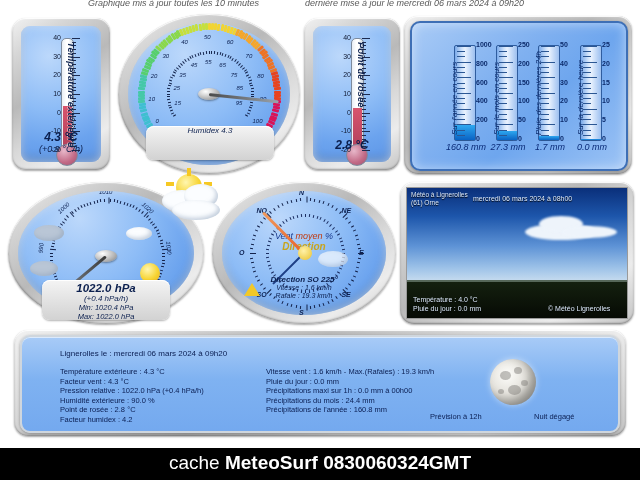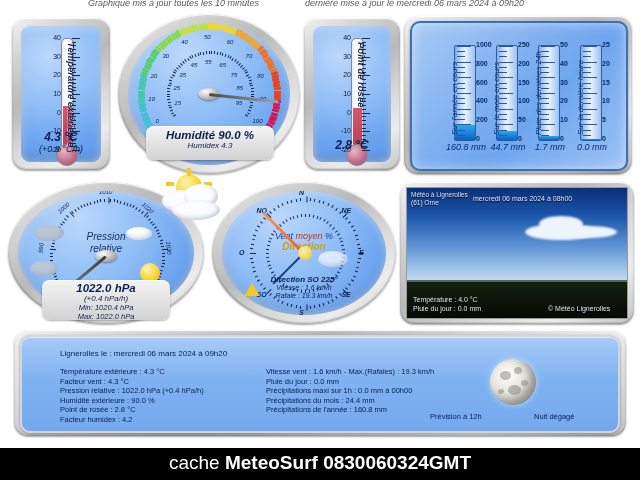--- a/index.html
+++ b/index.html
@@ -333,21 +333,20 @@
           <div class="gtxt" style="left: 77px; top: 36px;">55</div>
           <div class="gtxt" style="left: 91.3616px; top: 39.4038px;">65</div>
           <div class="gtxt" style="left: 102.668px; top: 48.8909px;">75</div>
           <div class="gtxt" style="left: 108.514px; top: 62.4433px;">85</div>
           <div class="gtxt" style="left: 107.656px; top: 77.1777px;">95</div>
         </div>
       <div class="hub" style="left:70px;top:65px;"></div>
       <div class="needle" id="humneedle" style="left: 81px; top: 70px; width: 70px; background: linear-gradient(90deg, rgb(74, 74, 74), rgb(154, 163, 173)); transform: rotate(6deg);"></div>
     </div>
     <div class="plate" style="left:28px;top:112px;width:128px;height:34px;">
-      <div class="p1" style="margin-top:3px;">Humidité 90.0  %</div>
       <div class="p2">Humidex 4.3</div>
     </div>
   </div>
 
   <div class="bezel" style="left:304px;top:18px;width:96px;height:152px;">
     <div class="glass" style="left:9px;top:8px;width:78px;height:136px;">
       <div class="th-body" style="left:38px;">
         <div class="th-fill" id="t2fill" style="height: 42.56px;"></div>
       </div>
       <div class="th-bulb" style="left:33px;"></div>
@@ -457,21 +456,21 @@
           </div>
           <div class="pscale" style="left: 106px; top: 22px; height: 94px; width: 22px;">
             <span style="top: -4px;">250</span>
             <span style="top: 14.8px;">200</span>
             <span style="top: 33.6px;">150</span>
             <span style="top: 52.4px;">100</span>
             <span style="top: 71.2px;">50</span>
             <span style="top: 90px;">0</span>
           </div>
           <div class="pvlabel" style="left: 80px; top: 112px;">Sur le mois en cours</div>
-          <div class="pval" style="left: 70px; top: 119px; width: 52px;">44.7 mm</div>
+          <div class="pval" style="left: 70px; top: 119px; width: 52px;">27.3 mm</div>
           <div class="ptube" style="left: 126px; top: 22px; height: 94px;">
             <div class="lv" style="height: 4.512px;"></div>
             <i style="top: 0px; width: 14px;"></i>
             <i style="top: 5.22222px; width: 8px;"></i>
             <i style="top: 10.4444px; width: 8px;"></i>
             <i style="top: 15.6667px; width: 14px;"></i>
             <i style="top: 20.8889px; width: 8px;"></i>
             <i style="top: 26.1111px; width: 8px;"></i>
             <i style="top: 31.3333px; width: 14px;"></i>
             <i style="top: 36.5556px; width: 8px;"></i>
@@ -610,22 +609,20 @@
           <div style="position: absolute; height: 1px; background: rgb(19, 34, 75); width: 3px; left: 135.734px; top: 94.2831px; transform: rotate(31.5278deg);"></div>
           <div style="position: absolute; height: 1px; background: rgb(19, 34, 75); width: 6px; left: 133.873px; top: 97.1203px; transform: rotate(35deg);"></div>
           <div class="gtxt" style="left: 29.3934px; top: 97.1353px; transform: rotate(-125deg);">980</div>
           <div class="gtxt" style="left: 18.426px; top: 53.6861px; transform: rotate(-83.3333deg);">990</div>
           <div class="gtxt" style="left: 39.1179px; top: 13.9374px; transform: rotate(-41.6667deg);">1000</div>
           <div class="gtxt" style="left: 81px; top: -2px; transform: rotate(0deg);">1010</div>
           <div class="gtxt" style="left: 122.882px; top: 13.9374px; transform: rotate(41.6667deg);">1020</div>
           <div class="gtxt" style="left: 143.574px; top: 53.6861px; transform: rotate(83.3333deg);">1030</div>
           <div class="gtxt" style="left: 132.607px; top: 97.1353px; transform: rotate(125deg);">1040</div>
         </div>
-      <div style="position:absolute;left:0;top:40px;width:100%;text-align:center;color:#1a2f63;font-size:10px;font-style:italic;">Pression</div>
-      <div style="position:absolute;left:0;top:52px;width:100%;text-align:center;color:#1a2f63;font-size:10px;font-style:italic;">relative</div>
       <div class="hub" style="left:77px;top:59px;"></div>
       <div class="needle" id="presneedle" style="left: 88px; top: 64px; width: 66px; background: linear-gradient(90deg, rgb(58, 58, 58), rgb(139, 147, 156)); transform: rotate(140deg);"></div>
 
       <div class="cl d" style="left:16px;top:34px;width:30px;height:16px;"></div>
       <div class="cl d" style="left:12px;top:70px;width:28px;height:15px;"></div>
       <div class="sun" style="left:122px;top:72px;width:20px;height:20px;"></div>
       <div class="cl" style="left:108px;top:36px;width:26px;height:13px;"></div>
     </div>
     <div class="plate" style="left:34px;top:98px;width:128px;height:40px;">
       <div class="p1" style="margin-top:2px;">1022.0 hPa</div>

